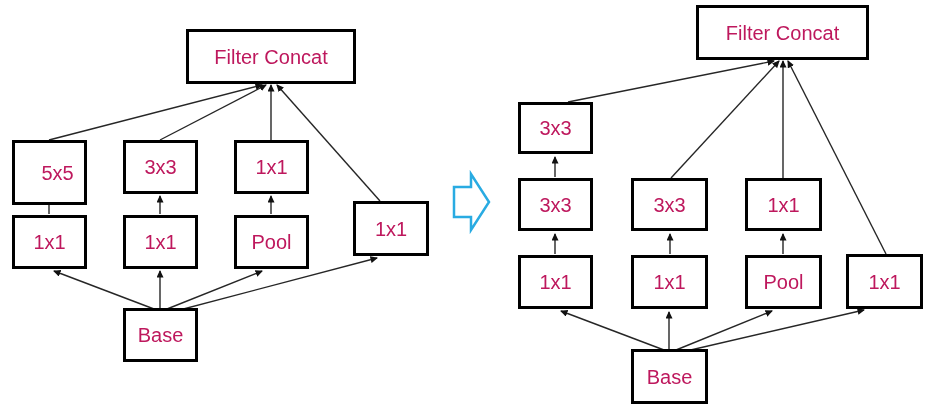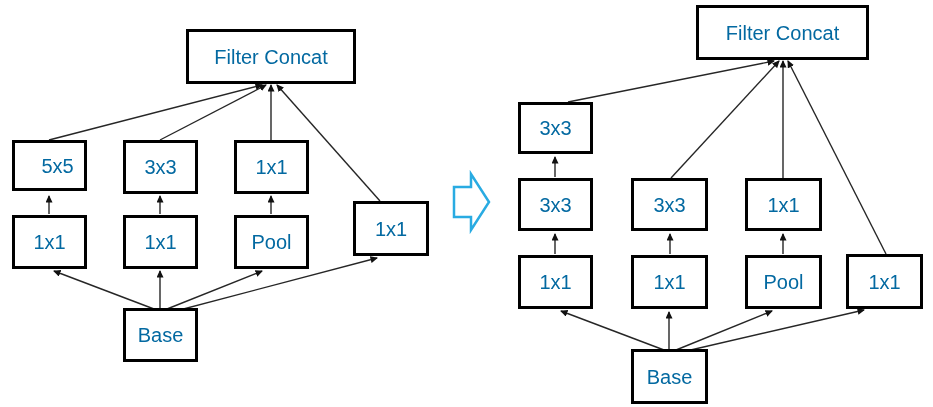--- a/index.html
+++ b/index.html
@@ -26,21 +26,21 @@
   }
   .node {
     position: absolute;
     box-sizing: border-box;
     border: 3px solid #000000;
     background: #ffffff;
     display: flex;
     align-items: center;
     justify-content: center;
     font-size: 20px;
-    color: #0369a1;
+    color: #be185d;
     white-space: nowrap;
     line-height: 1;
   }
 </style>
 </head>
 <body>
 
 <div class="canvas">
 
   <svg class="edges-svg" width="933" height="407" viewBox="0 0 933 407" xmlns="http://www.w3.org/2000/svg">
@@ -76,21 +76,21 @@
       <line x1="664" y1="350" x2="561" y2="311" marker-end="url(#ah)"></line>
       <line x1="669" y1="349" x2="669" y2="312" marker-end="url(#ah)"></line>
       <line x1="676" y1="350" x2="772" y2="311" marker-end="url(#ah)"></line>
       <line x1="682" y1="352" x2="864" y2="310" marker-end="url(#ah)"></line>
     </g>
 
     <polygon points="454,187 471,187 471,174 489,202 471,230 471,217 454,217" fill="#ffffff" stroke="#29ABE2" stroke-width="2.5" stroke-linejoin="miter"></polygon>
   </svg>
 
   <div class="node" style="left:186px; top:29px;  width:170px; height:55px;">Filter Concat</div>
-  <div class="node" style="left:12px;  top:140px; width:75px;  height:51px;padding-left:16px;">5x5</div>
+  <div class="node" style="left:12px;  top:140px; width:75px;  height:65px;padding-left:16px;">5x5</div>
   <div class="node" style="left:123px; top:140px; width:75px;  height:54px;">3x3</div>
   <div class="node" style="left:234px; top:140px; width:75px;  height:54px;">1x1</div>
   <div class="node" style="left:12px;  top:215px; width:75px;  height:54px;">1x1</div>
   <div class="node" style="left:123px; top:215px; width:75px;  height:54px;">1x1</div>
   <div class="node" style="left:234px; top:215px; width:75px;  height:54px;">Pool</div>
   <div class="node" style="left:353px; top:201px; width:76px;  height:55px;">1x1</div>
   <div class="node" style="left:123px; top:308px; width:75px;  height:54px;">Base</div>
 
   <div class="node" style="left:696px; top:5px;   width:173px; height:55px;">Filter Concat</div>
   <div class="node" style="left:518px; top:102px; width:75px;  height:52px;">3x3</div>

